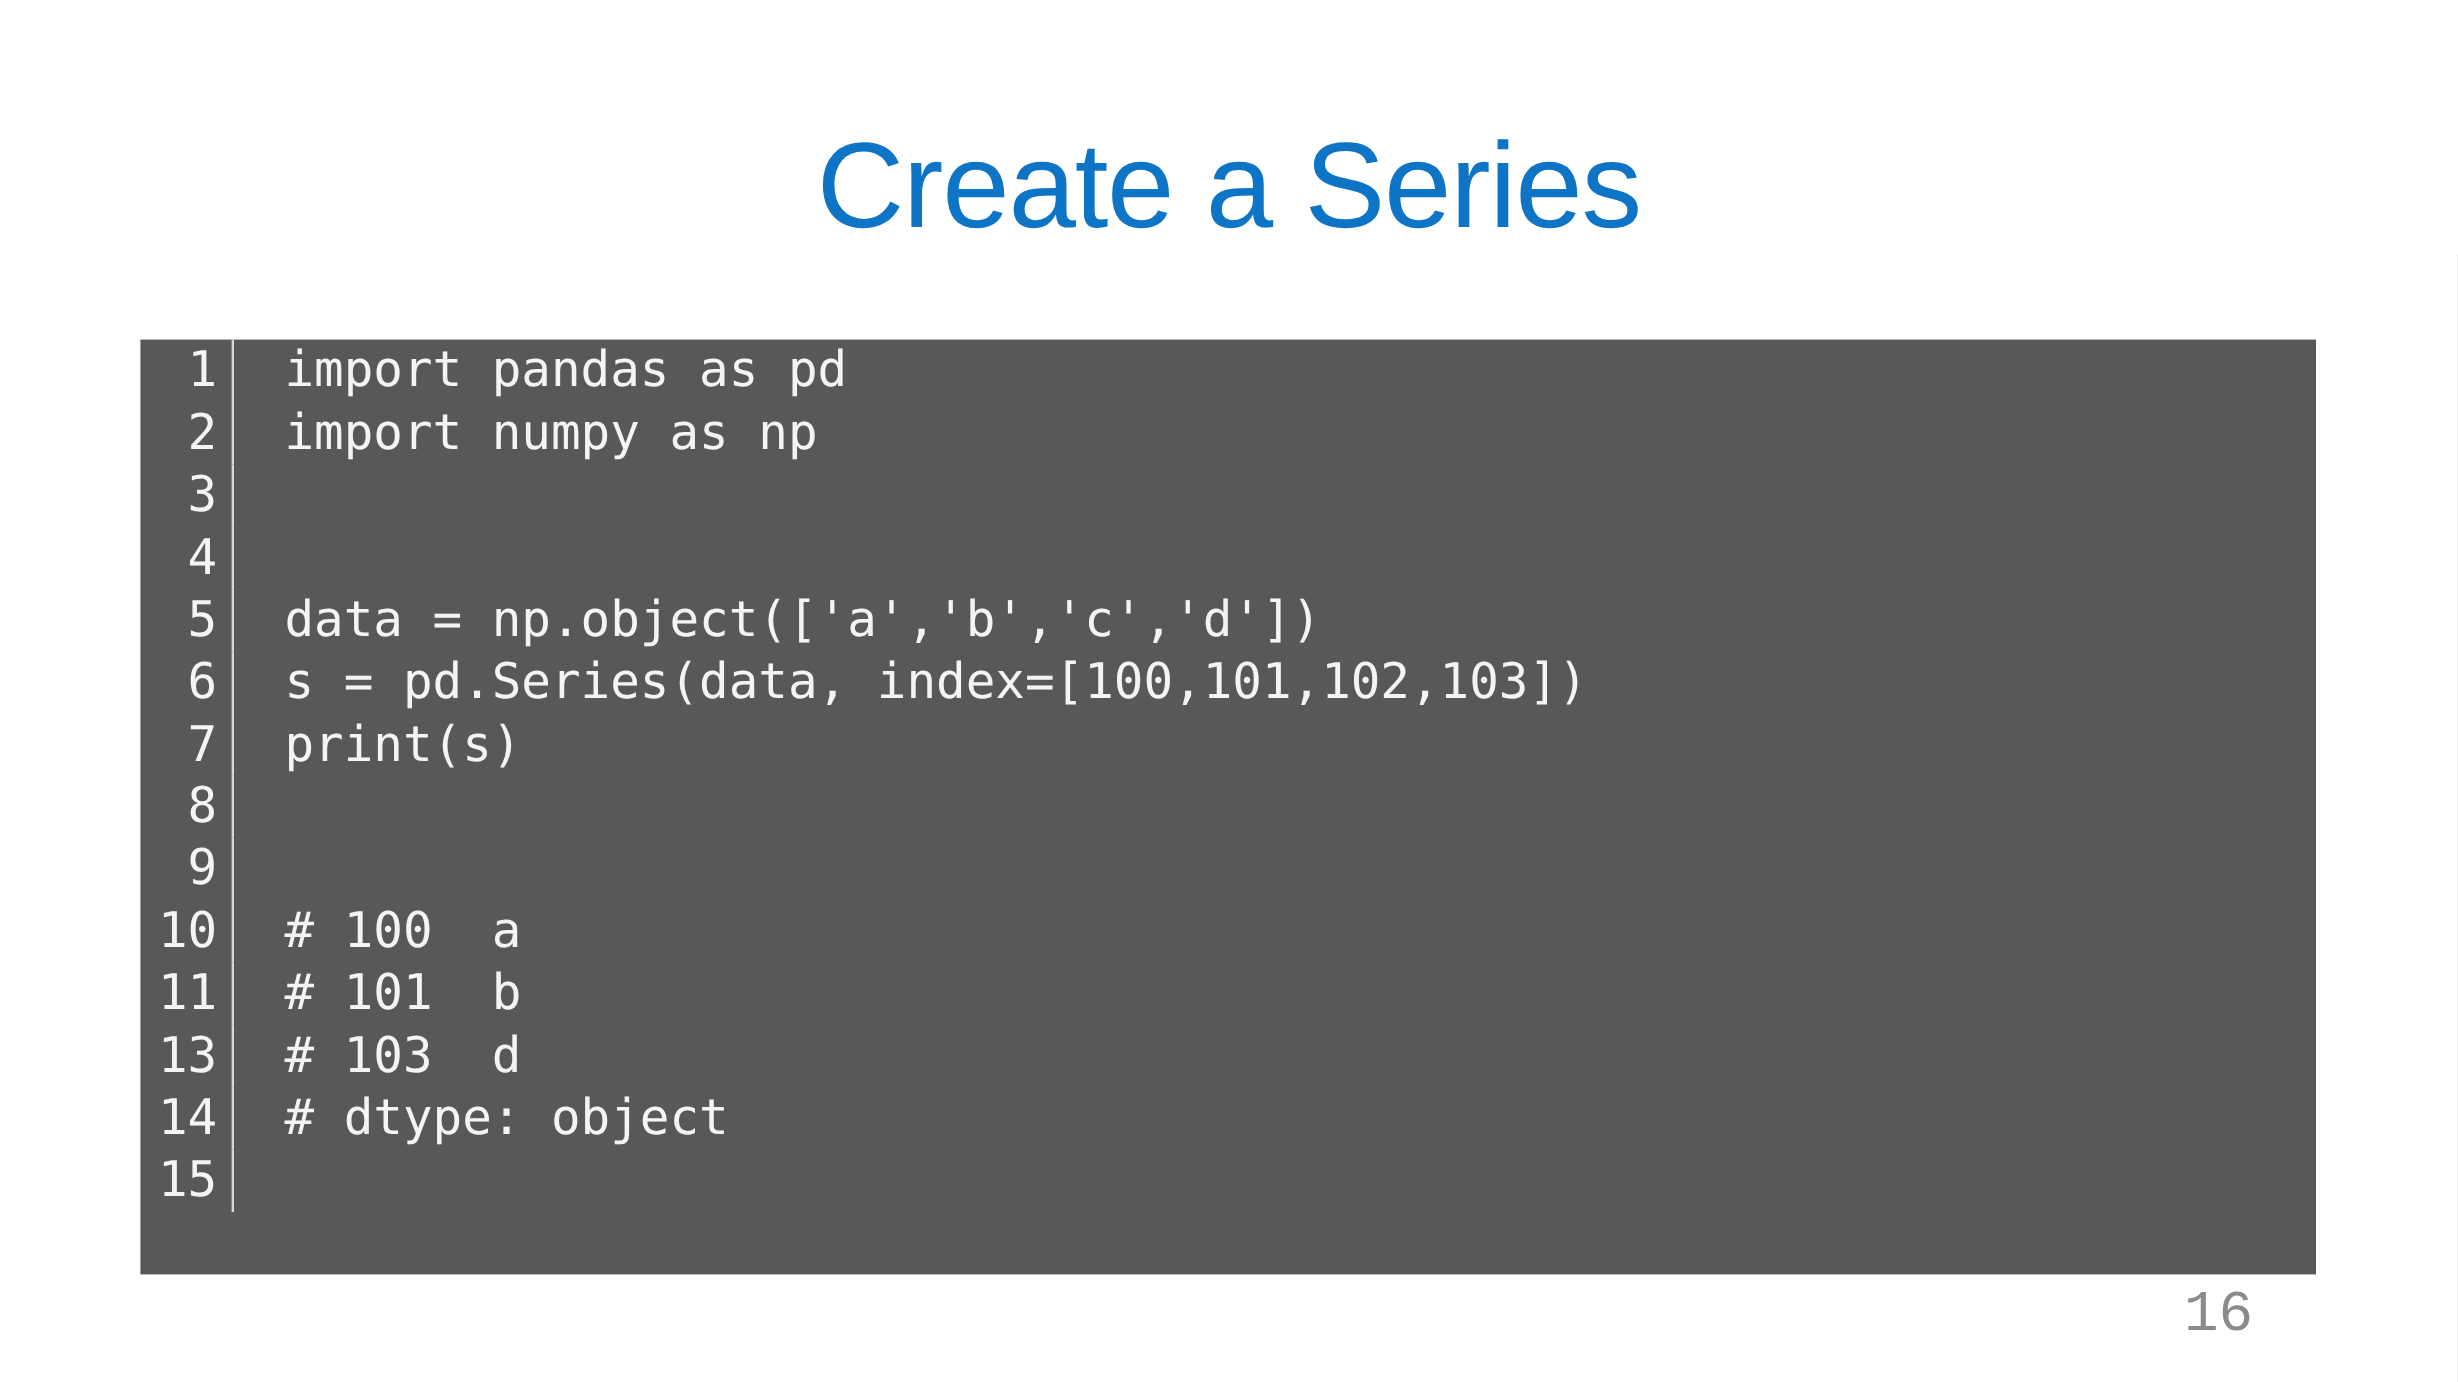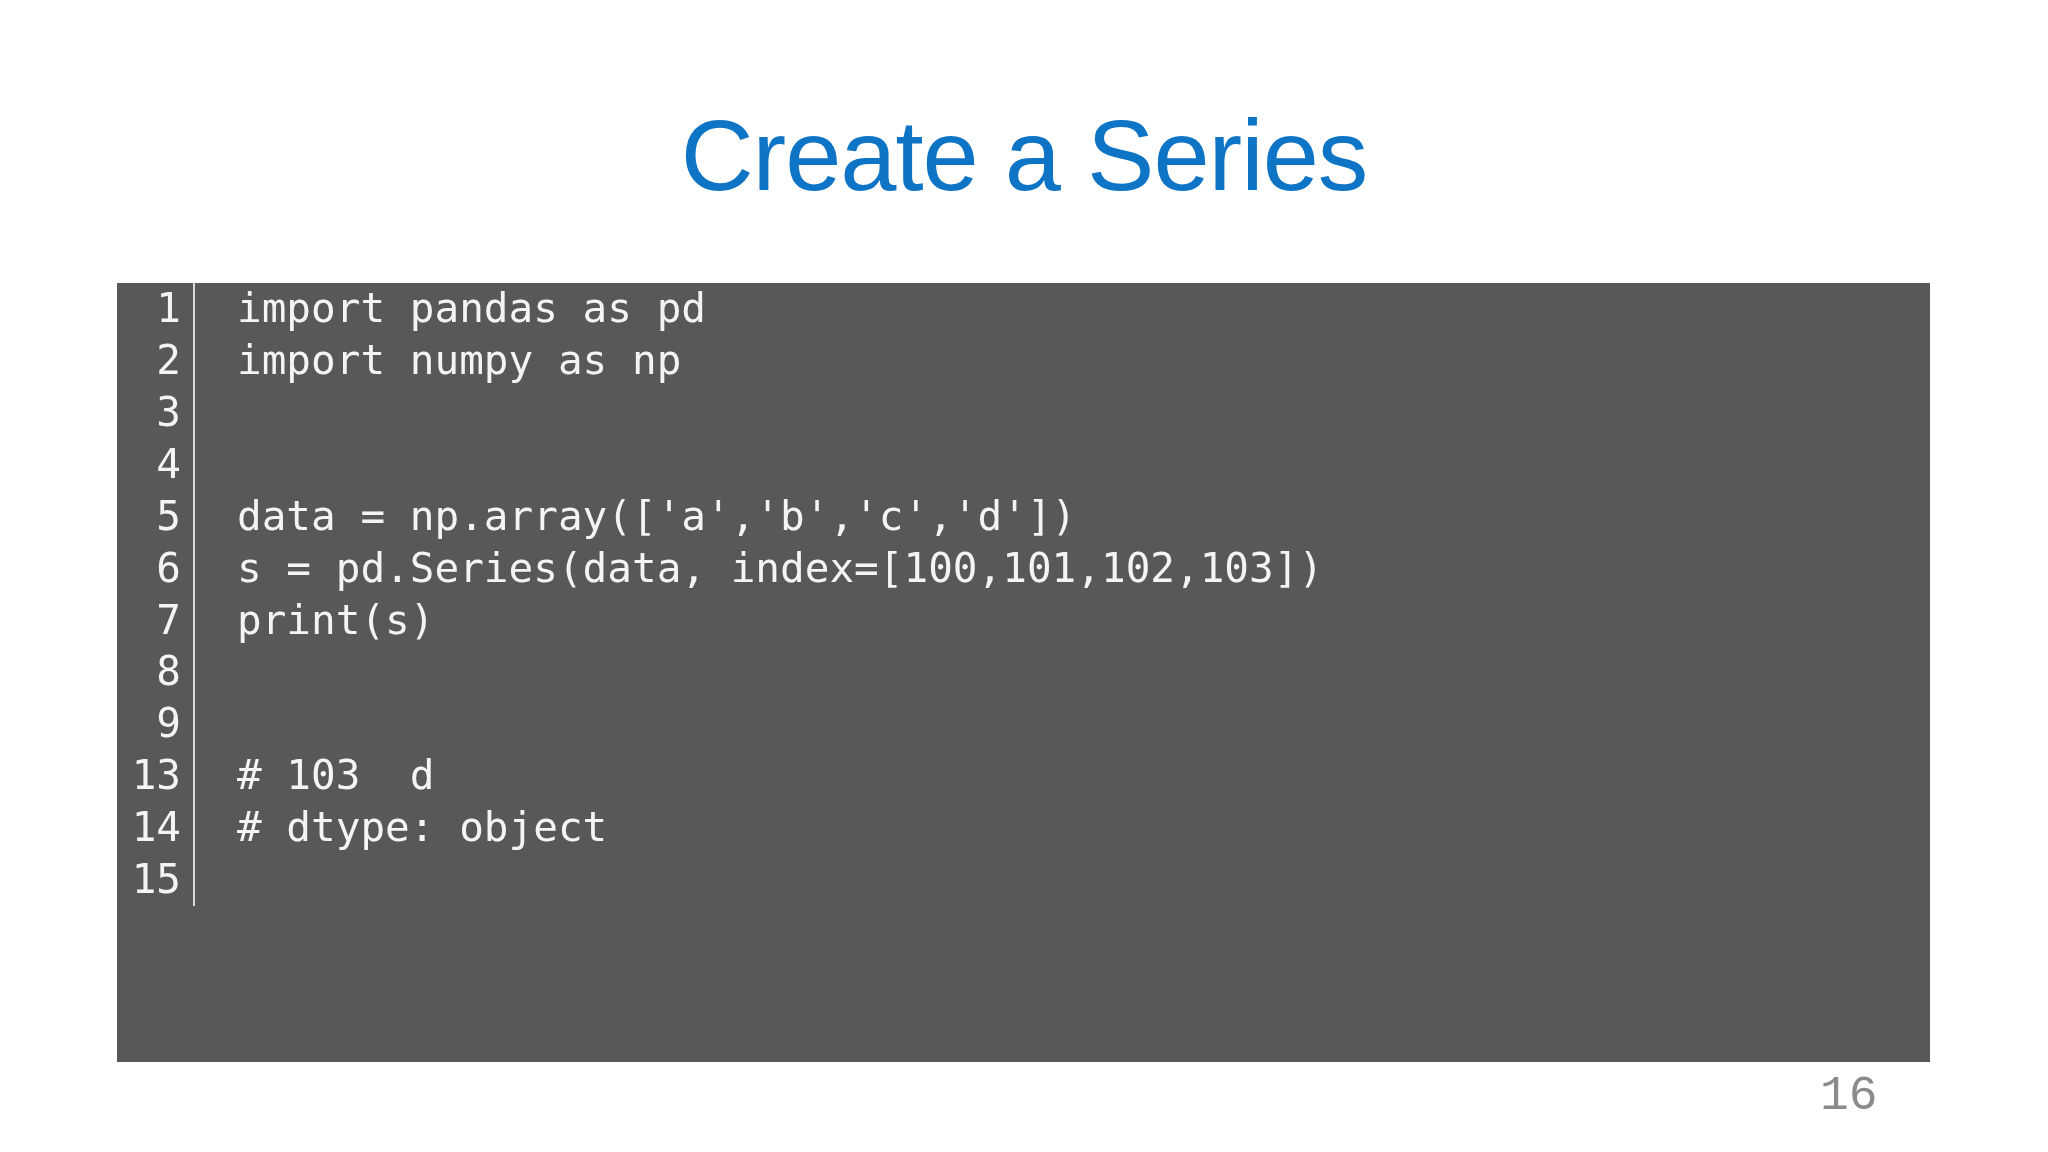--- a/index.html
+++ b/index.html
@@ -81,25 +81,27 @@
 
 <div class="slide">
   <h1 class="title">Create a Series</h1>
 
   <div class="code-block">
     <div class="code-lines">
         <div class="code-line"><span class="line-num">1</span><span class="line-code">import pandas as pd</span></div>
         <div class="code-line"><span class="line-num">2</span><span class="line-code">import numpy as np</span></div>
         <div class="code-line"><span class="line-num">3</span><span class="line-code"></span></div>
         <div class="code-line"><span class="line-num">4</span><span class="line-code"></span></div>
-        <div class="code-line"><span class="line-num">5</span><span class="line-code">data = np.array(['a','b','c','d'])</span></div>
+        <div class="code-line"><span class="line-num">5</span><span class="line-code">data = np.object(['a','b','c','d'])</span></div>
         <div class="code-line"><span class="line-num">6</span><span class="line-code">s = pd.Series(data, index=[100,101,102,103])</span></div>
         <div class="code-line"><span class="line-num">7</span><span class="line-code">print(s)</span></div>
         <div class="code-line"><span class="line-num">8</span><span class="line-code"></span></div>
         <div class="code-line"><span class="line-num">9</span><span class="line-code"></span></div>
+        <div class="code-line"><span class="line-num">10</span><span class="line-code"># 100  a</span></div>
+        <div class="code-line"><span class="line-num">11</span><span class="line-code"># 101  b</span></div>
         <div class="code-line"><span class="line-num">13</span><span class="line-code"># 103  d</span></div>
         <div class="code-line"><span class="line-num">14</span><span class="line-code"># dtype: object</span></div>
         <div class="code-line"><span class="line-num">15</span><span class="line-code"></span></div>
       </div>
   </div>
 
   <div class="page-number">16</div>
 </div>
 
 </body></html>

